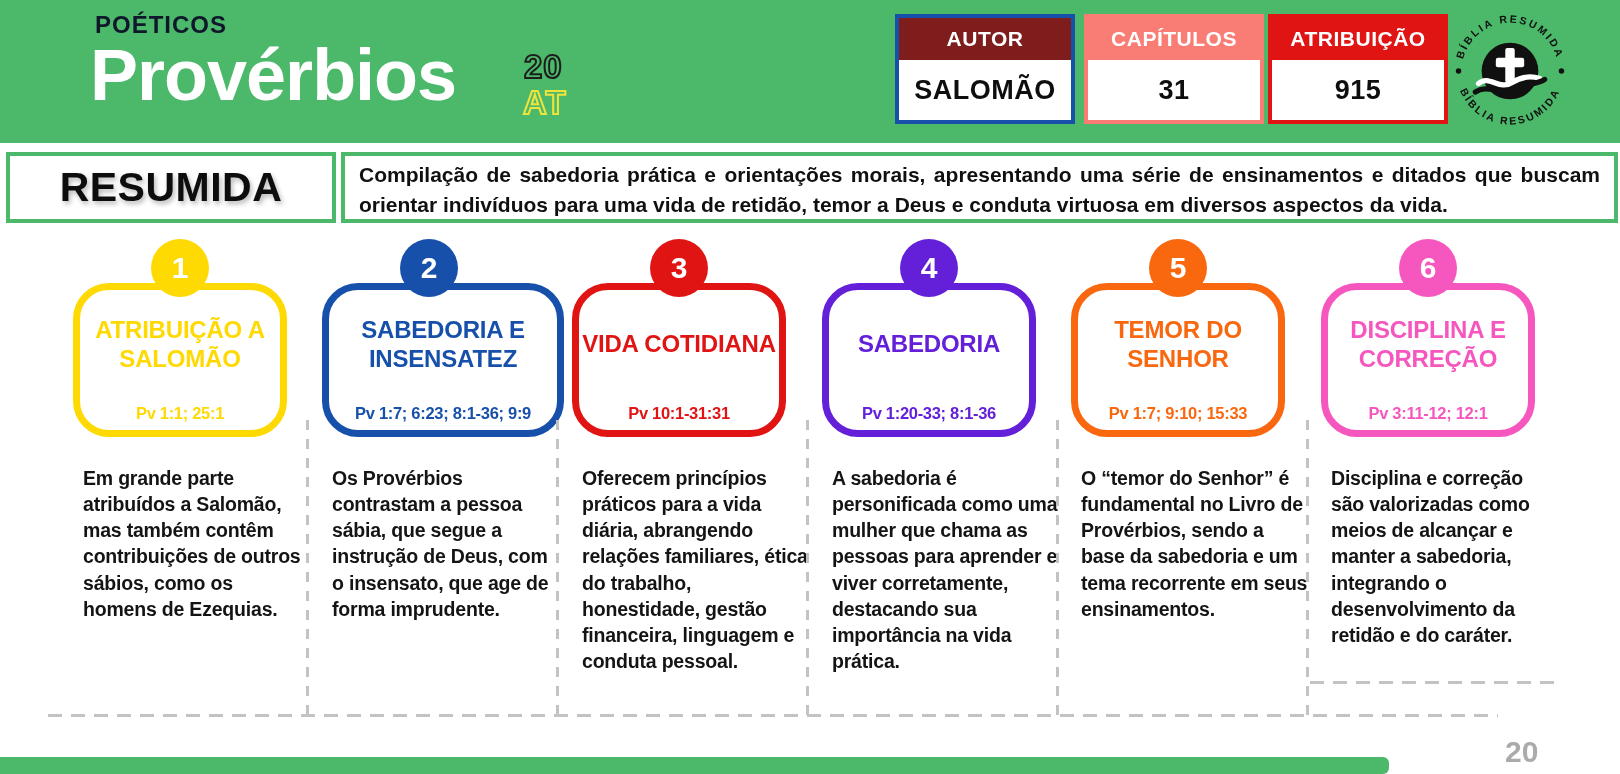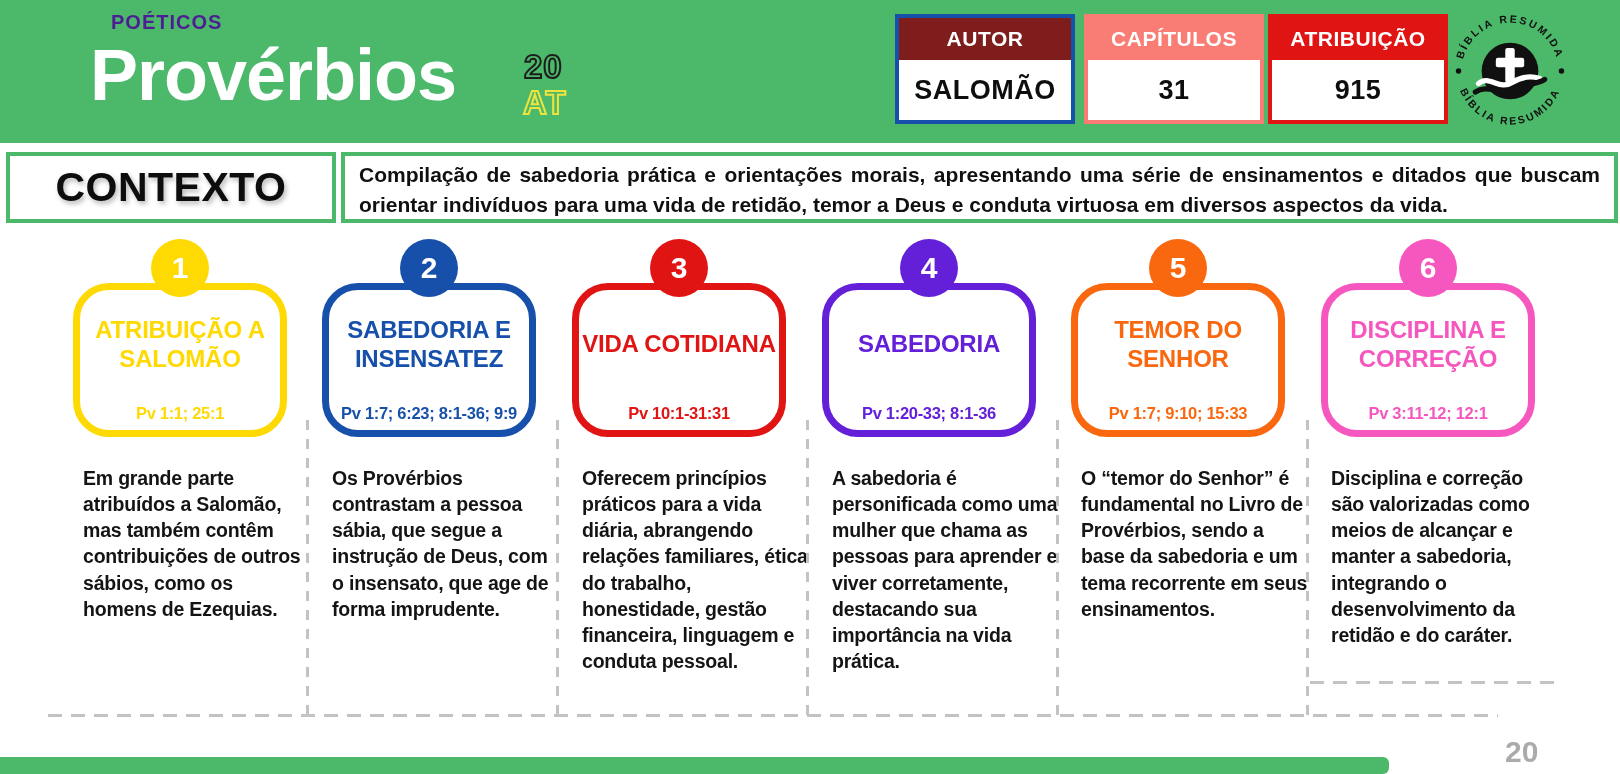--- a/index.html
+++ b/index.html
@@ -3,22 +3,22 @@
 <meta charset="utf-8">
 <style>
   html,body{margin:0;padding:0;background:#e8e8e8;}
   #page{
     position:relative;width:1620px;height:774px;background:#ffffff;
     overflow:hidden;font-family:"Liberation Sans",sans-serif;
     -webkit-font-smoothing:antialiased;
   }
   
   .header{position:absolute;left:0;top:0;width:1620px;height:143px;}
-  .category{position:absolute;left:95px;top:11px;font-size:20px;font-weight:700;
-    letter-spacing:1px;color:#4c1d95;margin-left:16px;}
+  .category{position:absolute;left:95px;top:11px;font-size:24px;font-weight:700;
+    letter-spacing:1px;color:#0f172a;}
   .book-title{position:absolute;left:90px;top:34px;margin:0;font-size:72px;
     font-weight:800;color:#fff;letter-spacing:-1px;}
   .badge{position:absolute;font-size:33px;font-weight:800;color:transparent;
     letter-spacing:1px;}
   .badge.num{left:524px;top:48px;-webkit-text-stroke:2px #1d1d1d;}
   .badge.test{left:523px;top:84px;-webkit-text-stroke:2px #efe43c;}
   
   .ibox{position:absolute;top:14px;width:172px;height:102px;background:#fff;
     border:4px solid #333;}
   .ibox-head{height:42px;display:flex;align-items:center;justify-content:center;
@@ -109,35 +109,35 @@
         <textPath href="#arcTop" startOffset="50%">BÍBLIA RESUMIDA</textPath>
       </text>
       <text text-anchor="middle">
         <textPath href="#arcBottom" startOffset="50%">BÍBLIA RESUMIDA</textPath>
       </text>
       <circle cx="11" cy="60" r="2.6" fill="#101010"></circle>
       <circle cx="109" cy="60" r="2.6" fill="#101010"></circle>
     </svg>
   </div>
 
-  <div class="ctx-label">CONTEXTO</div>
+  <div class="ctx-label">RESUMIDA</div>
   <div class="ctx-desc">Compilação de sabedoria prática e orientações morais, apresentando uma série de ensinamentos e ditados que buscam orientar indivíduos para uma vida de retidão, temor a Deus e conduta virtuosa em diversos aspectos da vida.</div>
 
   <div class="col" style="left:56px">
     <div class="circle" style="background-color: rgb(255, 217, 2);">1</div>
     <div class="card" style="border-color: rgb(255, 217, 2);">
       <div class="card-title" style="color: rgb(255, 217, 2);">ATRIBUIÇÃO A SALOMÃO</div>
       <div class="card-ref" style="color: rgb(255, 217, 2);">Pv 1:1; 25:1</div>
     </div>
     <p class="col-body">Em grande parte atribuídos a Salomão, mas também contêm contribuições de outros sábios, como os homens de Ezequias.</p>
   </div>
 
   <div class="col" style="left:305px">
     <div class="circle" style="background-color: rgb(23, 80, 171);">2</div>
-    <div class="card" style="border-color: rgb(23, 80, 171);">
+    <div class="card" style="border-color: rgb(23, 80, 171); padding-left: 28px;">
       <div class="card-title" style="color: rgb(23, 80, 171);">SABEDORIA E INSENSATEZ</div>
       <div class="card-ref" style="color: rgb(23, 80, 171);">Pv 1:7; 6:23; 8:1-36; 9:9</div>
     </div>
     <p class="col-body">Os Provérbios contrastam a pessoa sábia, que segue a instrução de Deus, com o insensato, que age de forma imprudente.</p>
   </div>
 
   <div class="col" style="left:555px">
     <div class="circle" style="background-color: rgb(225, 20, 20);">3</div>
     <div class="card" style="border-color: rgb(225, 20, 20);">
       <div class="card-title" style="color: rgb(225, 20, 20);">VIDA COTIDIANA</div>

